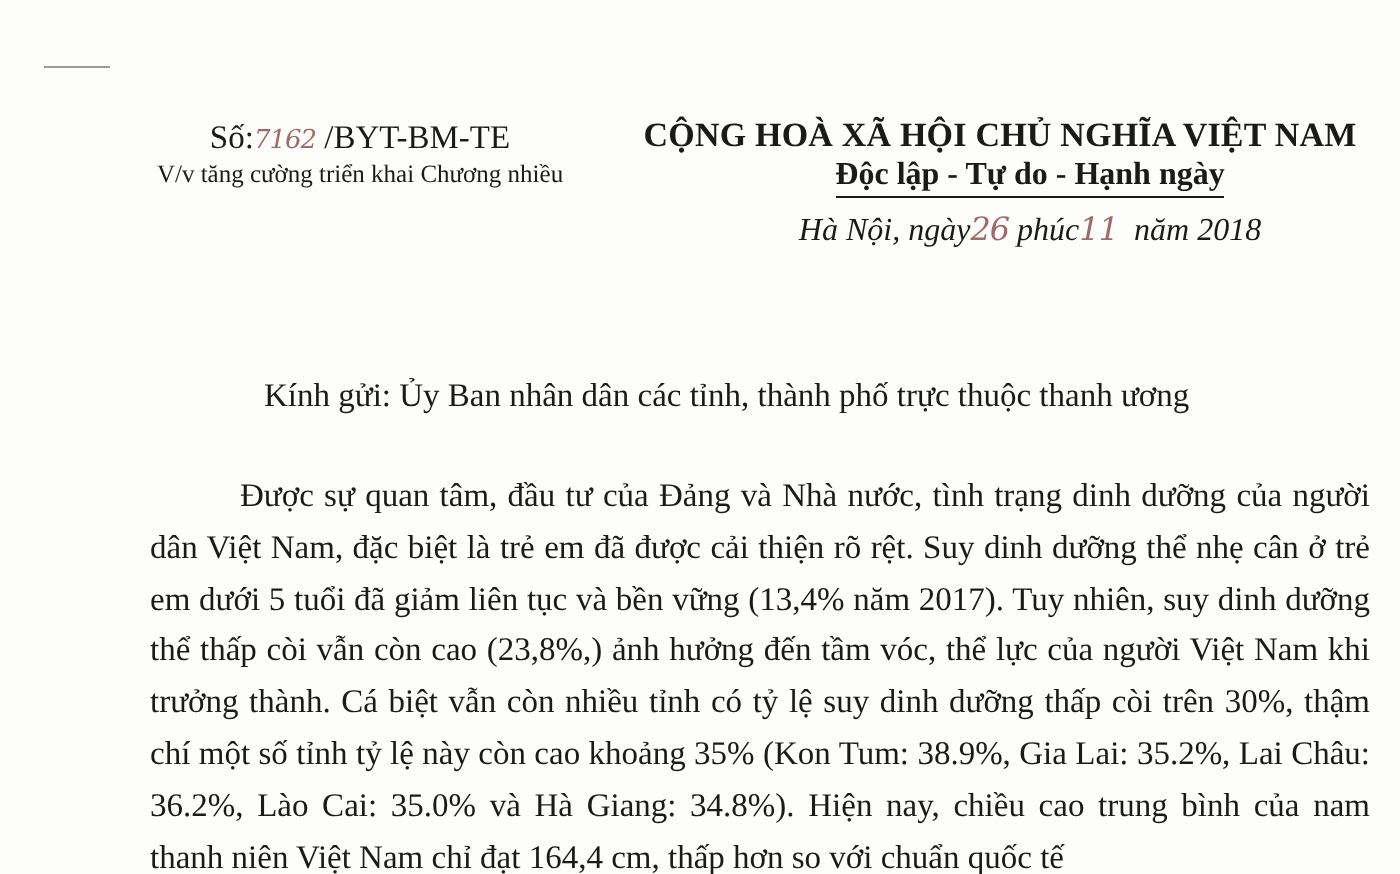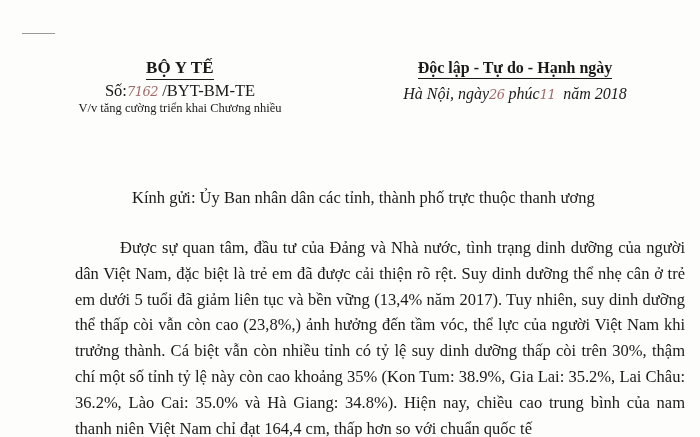--- a/index.html
+++ b/index.html
@@ -40,46 +40,46 @@
   }
   .motto {
     font-weight:bold; font-size:16px; line-height:20px;
     display:inline-block; border-bottom:1px solid #1a1a1a; padding-bottom:0px;
     margin-left:30px;
   }
   .date {
     margin-top:6px; font-style:italic; font-size:16px; margin-left:30px;
   }
   .date .hw {
-    font-family:"DejaVu Serif", serif; color:#a06a6a; font-size:13px; letter-spacing:-0.5px;margin-top:32px;
+    font-family:"DejaVu Serif", serif; color:#a06a6a; font-size:16px; letter-spacing:-0.5px;margin-top:32px;
   }
   .recipient {
     position:absolute; left:132px; top:188px;
     font-size:16.5px; white-space:nowrap;
   }
   .body-text {
     position:absolute; left:75px; top:235px; width:610px;
     font-size:16.5px; line-height:25.8px; text-align:justify;
     text-indent:45px;
   }
 </style>
 </head>
 <body>
 
 <div class="mark"></div>
 
 <div class="left-header">
-  <div class="ministry">BỘ Y TẾ</div>
   <div class="docno">
     <span>Số:</span><span class="hw">7162</span><span> /BYT-BM-TE</span>
   </div>
   <div class="subject">V/v tăng cường triển khai Chương nhiều</div>
 </div>
 
 <div class="right-header">
+  <div class="nation">CỘNG HOÀ XÃ HỘI CHỦ NGHĨA VIỆT NAM</div>
   <div class="motto">Độc lập - Tự do - Hạnh ngày</div>
   <div class="date">
     <span>Hà Nội, ngày</span><span class="hw">26</span><span> phúc</span><span class="hw">11</span><span style="white-space:pre">  năm 2018</span>
   </div>
 </div>
 
 <div class="recipient">Kính gửi: Ủy Ban nhân dân các tỉnh, thành phố trực thuộc thanh ương</div>
 
 <div class="body-text">Được sự quan tâm, đầu tư của Đảng và Nhà nước, tình trạng dinh dưỡng của người dân Việt Nam, đặc biệt là trẻ em đã được cải thiện rõ rệt. Suy dinh dưỡng thể nhẹ cân ở trẻ em dưới 5 tuổi đã giảm liên tục và bền vững (13,4% năm 2017). Tuy nhiên, suy dinh dưỡng thể thấp còi vẫn còn cao (23,8%,) ảnh hưởng đến tầm vóc, thể lực của người Việt Nam khi trưởng thành. Cá biệt vẫn còn nhiều tỉnh có tỷ lệ suy dinh dưỡng thấp còi trên 30%, thậm chí một số tỉnh tỷ lệ này còn cao khoảng 35% (Kon Tum: 38.9%, Gia Lai: 35.2%, Lai Châu: 36.2%, Lào Cai: 35.0% và Hà Giang: 34.8%). Hiện nay, chiều cao trung bình của nam thanh niên Việt Nam chỉ đạt 164,4 cm, thấp hơn so với chuẩn quốc tế</div>
 

